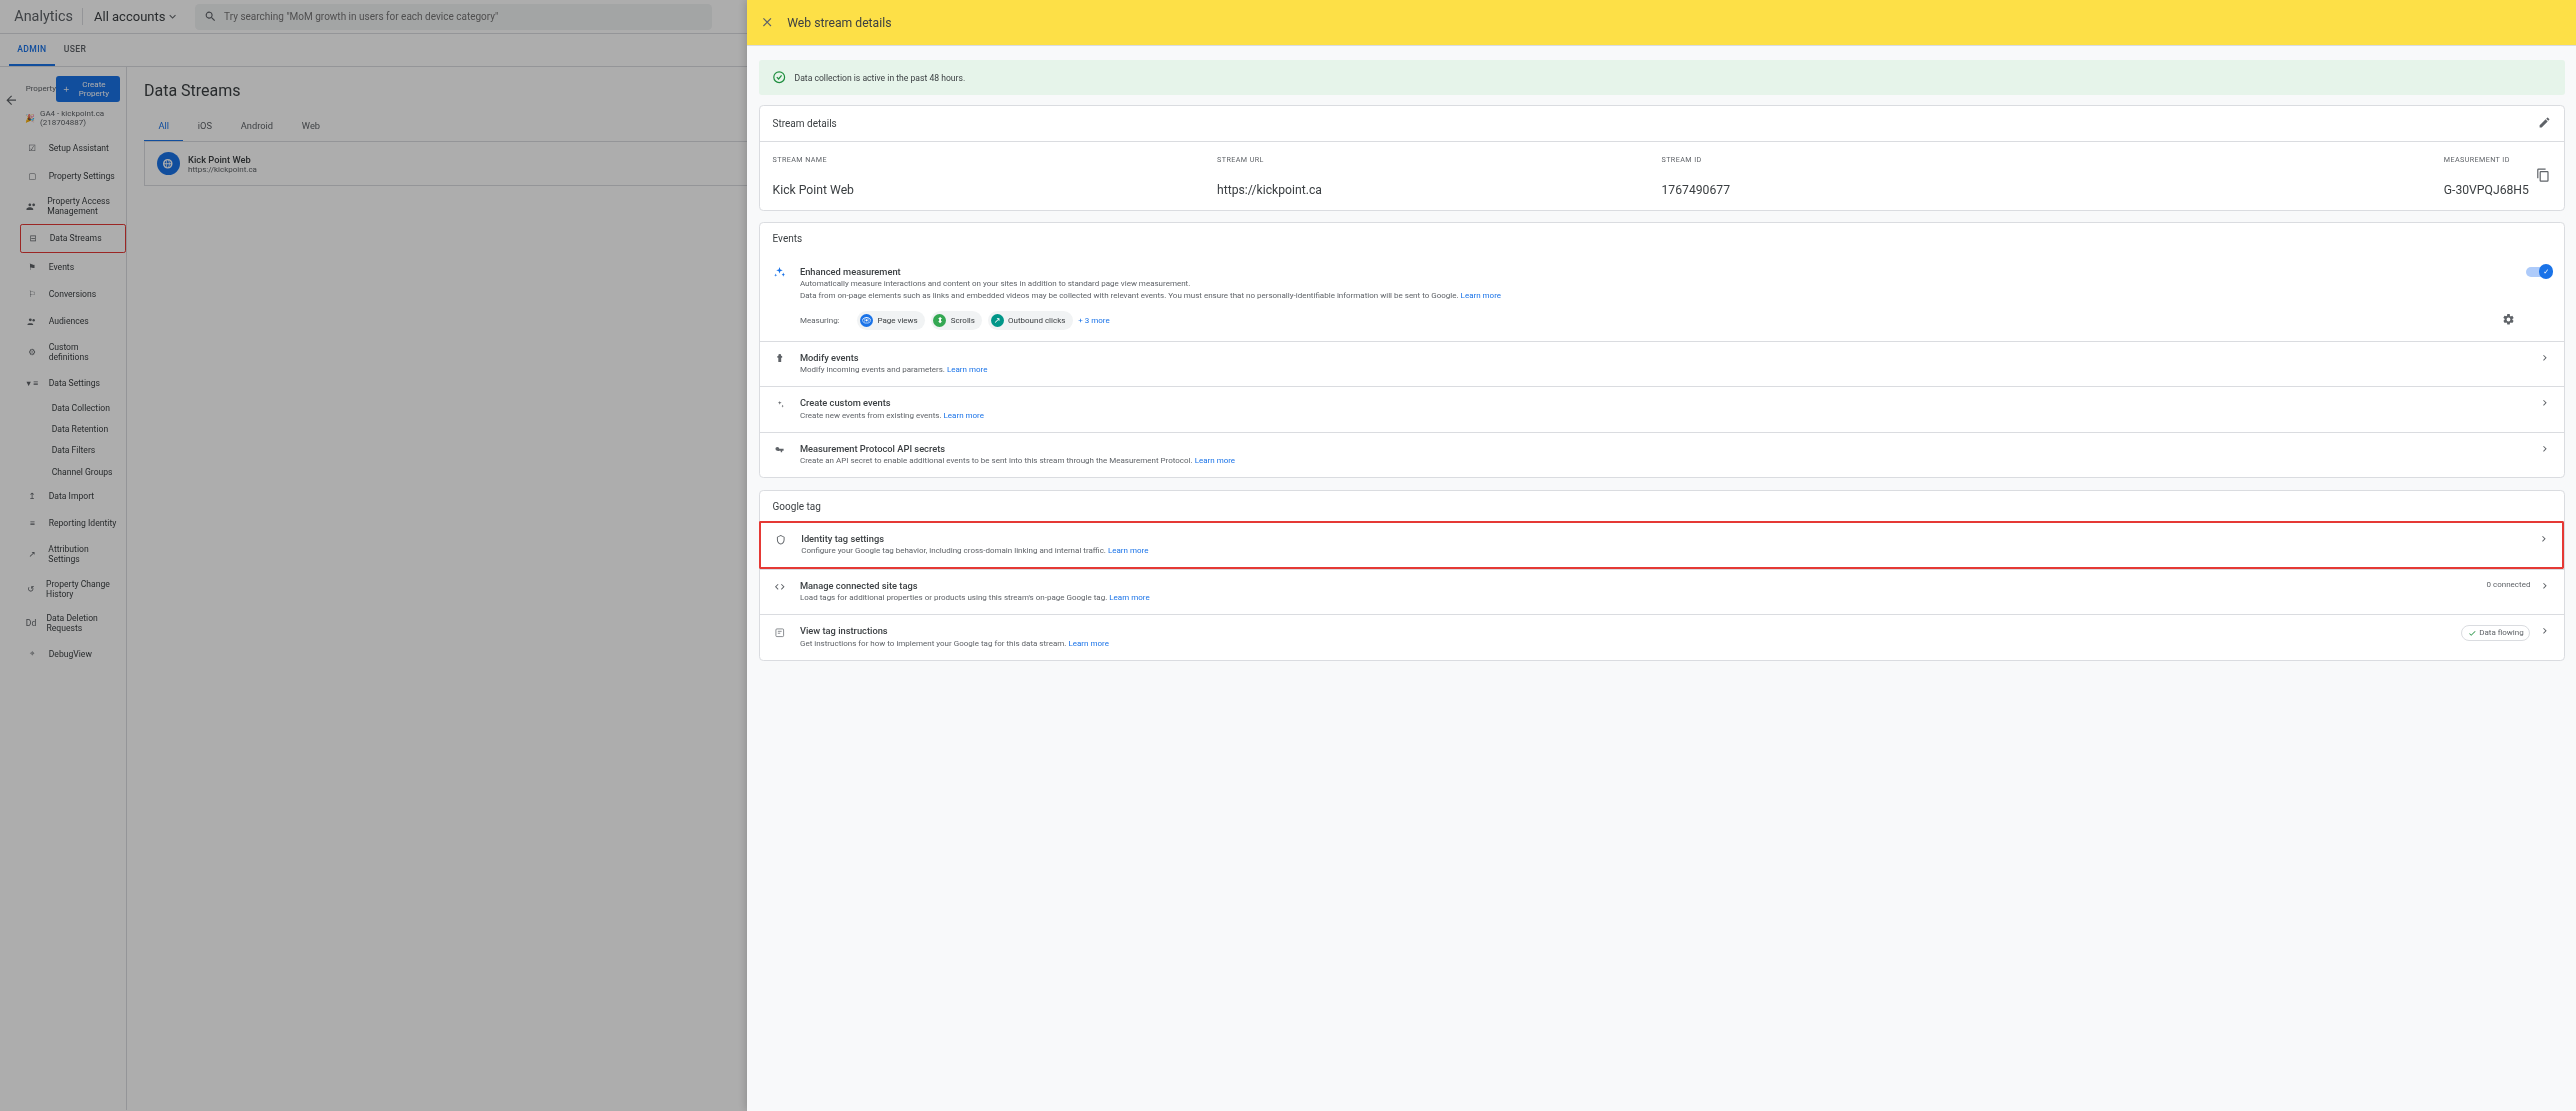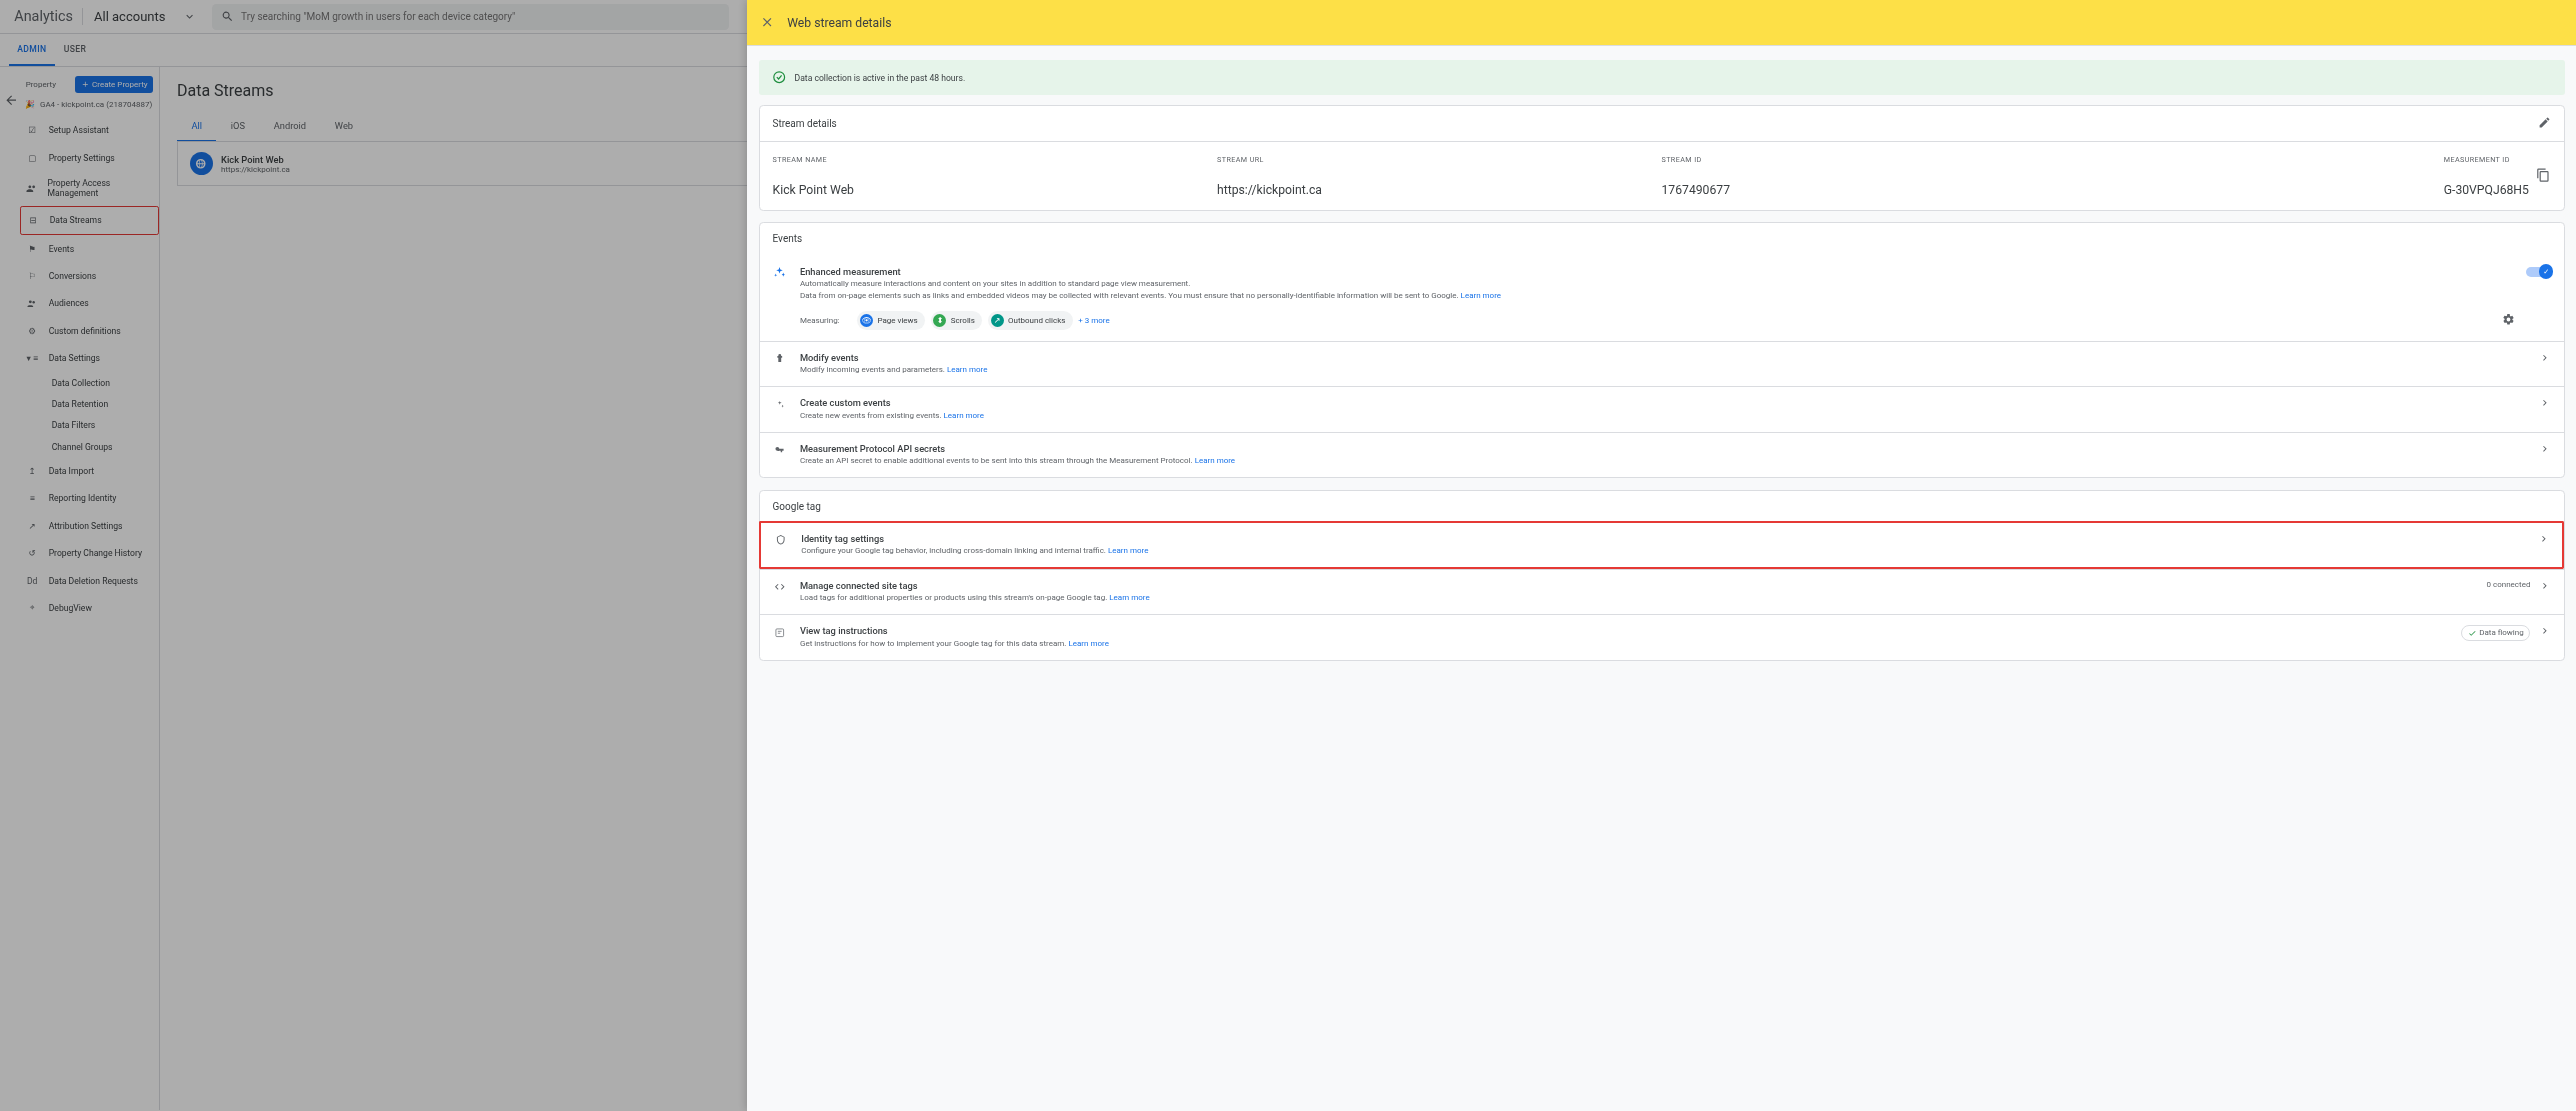--- a/index.html
+++ b/index.html
@@ -1,26 +1,26 @@
 <!DOCTYPE html>
 <html style="font-size:11.5px"><head>
   <meta charset="utf-8">
   <style>
     * { box-sizing: border-box; margin: 0; padding: 0; font-family: 'Google Sans', Roboto, Arial, sans-serif; }
     body { background: #fff; font-size: 9.3px; color: #3c4043; overflow: hidden; }
     .topbar { display: flex; align-items: center; height: 34px; border-bottom: 0.7px solid #dadce0; padding: 0 5.7px; }
     .logo { font-size: 14.4px; color: #5f6368; font-weight: 400; padding: 0 8.6px; border-right: 0.7px solid #dadce0; }
-    .account-picker { padding: 0 11.5px; font-size: 13px; color: #3c4043; display: flex; align-items: center; gap: 21px; }
+    .account-picker { padding: 0 11.5px; font-size: 13px; color: #3c4043; display: flex; align-items: center; gap: 4px; }
     .search { flex: 1; display: flex; align-items: center; background: #f1f3f4; border-radius: 4.3px; height: 26px; padding: 0 8.6px; max-width: 517px; margin-left: 7.2px; }
     .search input { border: none; background: transparent; outline: none; font-size: 10px; width: 100%; padding-left: 7.2px; }
     .tabs { display: flex; border-bottom: 0.7px solid #dadce0; padding: 0 8.6px; }
     .tab { padding: 10px 8.6px; font-size: 8.6px; font-weight: 500; color: #5f6368; letter-spacing: 0.4px; }
     .tab.active { color: #1a73e8; border-bottom: 2.2px solid #1a73e8; }
     .main { display: flex; height: calc(100vh - 68px); }
-    .sidebar { width: 160px; border-right: 0.7px solid #dadce0; padding: 5.7px 0 5.7px 20px; overflow-y: auto; position: relative; }
+    .sidebar { width: 127px; border-right: 0.7px solid #dadce0; padding: 5.7px 0 5.7px 20px; overflow-y: auto; position: relative; }
     .back-arrow { position: absolute; left: 2.9px; top: 25px; width: 17px; height: 17px; display: flex; align-items: center; justify-content: center; color: #5f6368; }
     .prop-header { display: flex; justify-content: space-between; align-items: center; padding: 2.9px 5.7px; }
     .prop-label { font-size: 8px; color: #5f6368; }
     .create-btn { background: #1a73e8; color: #fff; border: none; border-radius: 2.9px; font-size: 8px; padding: 4.3px 5.7px; display: flex; align-items: center; gap: 2.9px; }
     .prop-name { display: flex; align-items: center; gap: 4.3px; padding: 4.3px 5.7px 7.2px; font-size: 8px; color: #5f6368; }
     .nav-item { display: flex; align-items: center; gap: 10px; padding: 7.2px 5.7px; font-size: 8.6px; color: #3c4043; cursor: pointer; }
     .nav-item .icon { width: 13px; height: 13px; display: inline-flex; align-items: center; justify-content: center; color: #5f6368; }
     .nav-item.highlighted { border: 1.4px solid #e53935; border-radius: 2.2px; }
     .nav-sub { padding-left: 26px; }
     .nav-sub .nav-item { font-size: 8.6px; padding: 5.7px 5.7px; }

